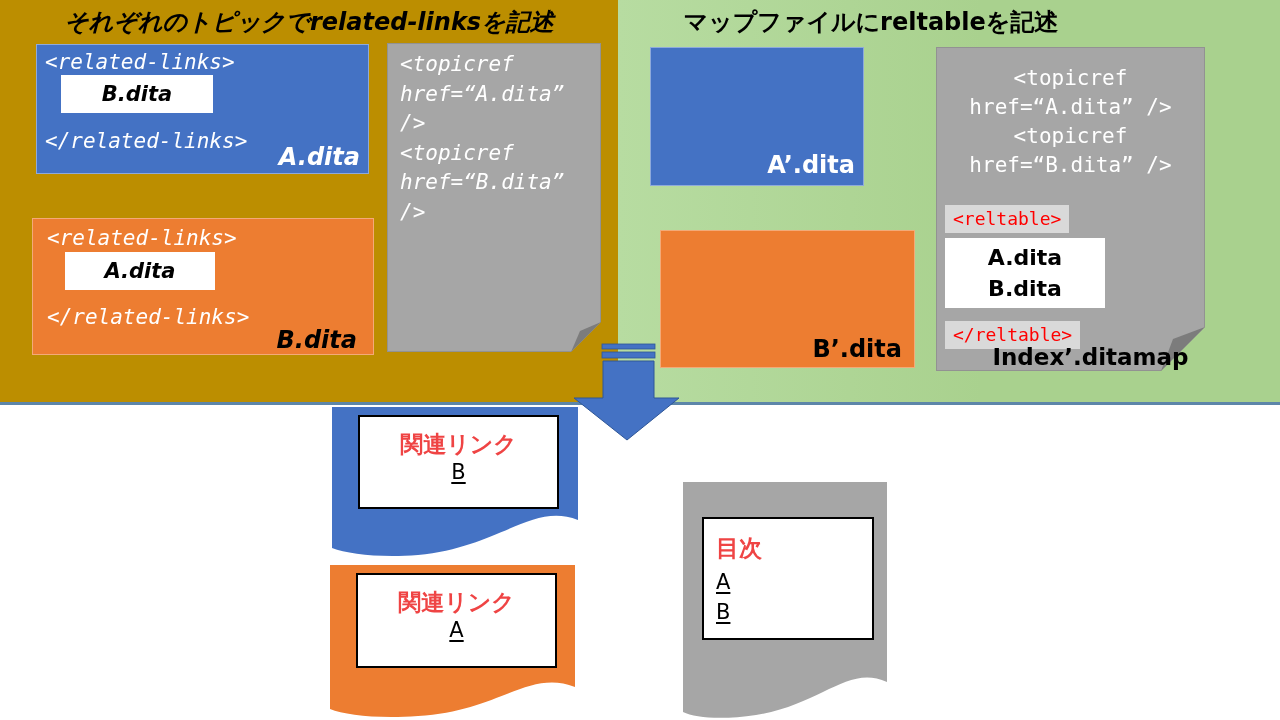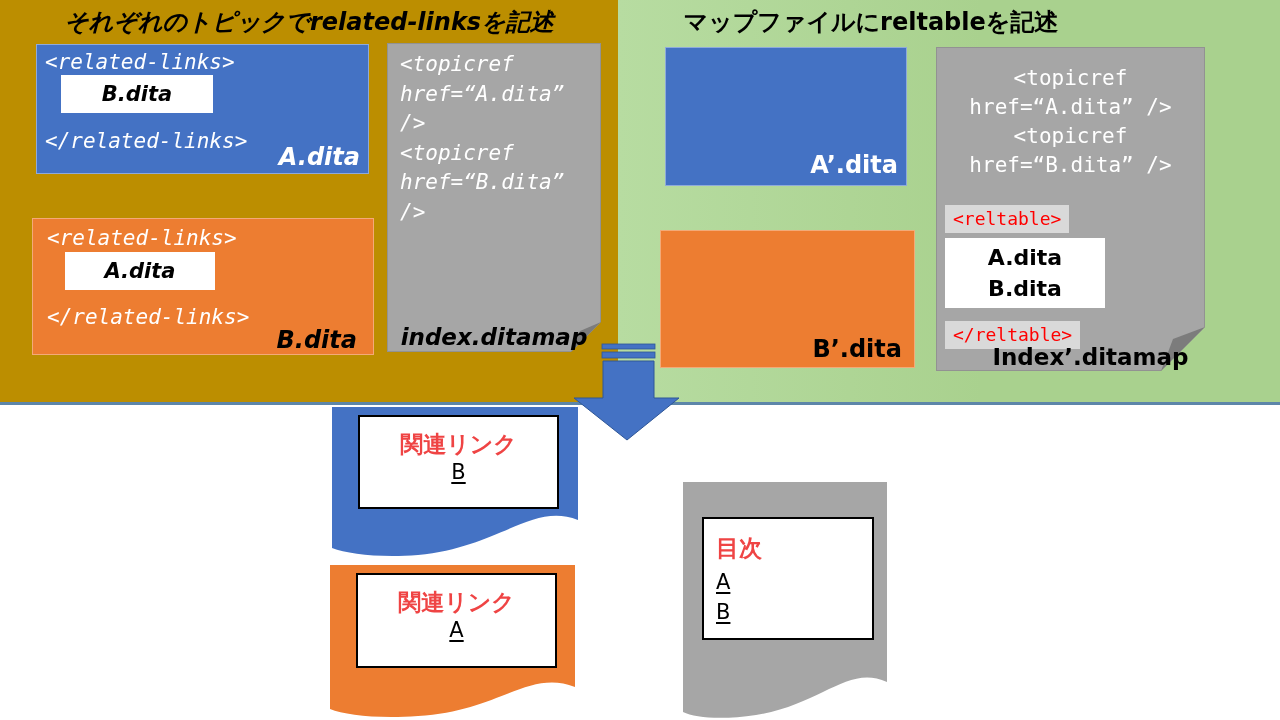--- a/index.html
+++ b/index.html
@@ -68,28 +68,27 @@
       <div class="abs mono code pre code-block" style="left:12px;top:6px;">&lt;topicref
 href=“A.dita”
 /&gt;
 &lt;topicref
 href=“B.dita”
 /&gt;</div>
       <svg class="abs" style="right:-1px;bottom:-1px;" width="30" height="30" viewBox="0 0 30 30">
         <polygon points="0,30 30,30 30,0" fill="var(--olive)"></polygon>
         <polygon points="0,30 30,0 9,9" fill="var(--flap)"></polygon>
       </svg>
-      <div class="abs map-label center" style="left:0;right:0;bottom:1px;">index.ditamap</div>
     </div>
   </div>
 
   <div id="right-panel" class="abs">
     <div id="right-title" class="abs panel-title center">マップファイルにreltableを記述</div>
 
-    <div class="abs topic-box blue-box" style="left:47px;top:47px;width:242px;height:139px;">
+    <div class="abs topic-box blue-box" style="left:32px;top:47px;width:214px;height:139px;">
       <div class="abs file-label white-txt" style="right:8px;bottom:6px;">A’.dita</div>
     </div>
 
     <div class="abs topic-box orange-box" style="left:42px;top:230px;width:255px;height:138px;">
       <div class="abs file-label ink" style="right:12px;bottom:4px;">B’.dita</div>
     </div>
 
     <div class="abs topic-box gray-box" style="left:318px;top:47px;width:269px;height:324px;">
       <div class="abs mono code pre code-block center" style="left:0;right:0;top:16px;line-height:29px;">&lt;topicref
 href=“A.dita” /&gt;

